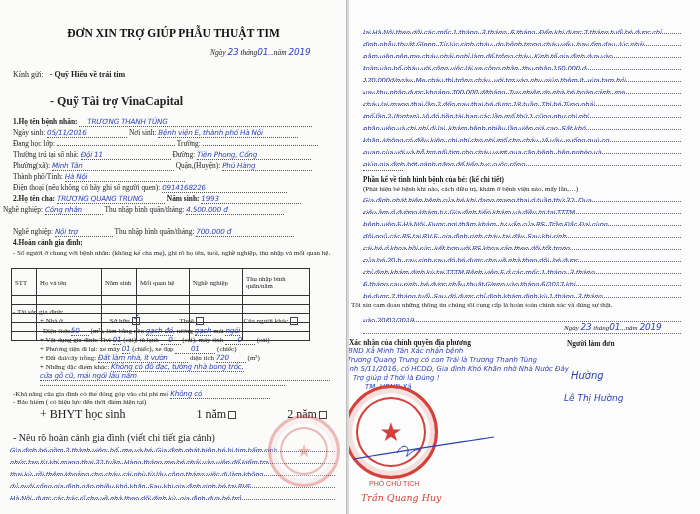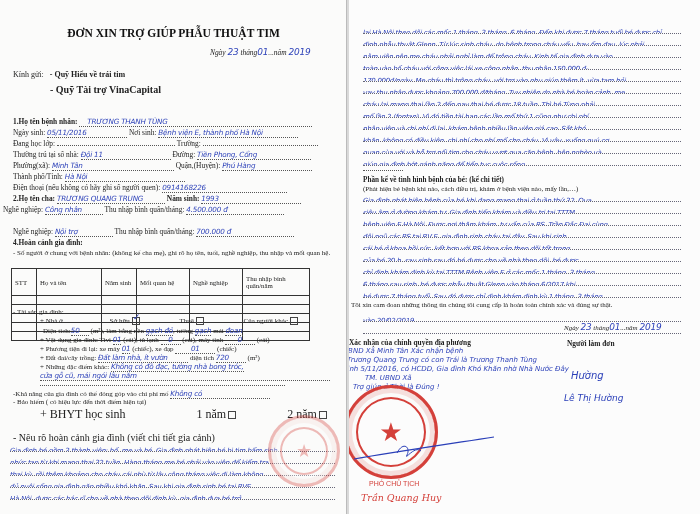--- a/index.html
+++ b/index.html
@@ -39,21 +39,21 @@
     <span>Ngày</span>
     <span class="hw d">23</span>
     <span>tháng</span><span class="hw d">01</span>...<span>năm</span>
     <span class="hw d">2019</span>
   </div>
 
   <div class="ab pr" style="left:13px;top:70px;font-size:8px;">
     <span>Kính gửi:</span>
     <span class="b" style="margin-left:4px;">- Quỹ Hiểu về trái tim</span>
   </div>
-  <div class="ab pr b" style="left:50px;top:84px;font-size:10px;">- Quỹ Tài trợ VinaCapital</div>
+  <div class="ab pr b" style="left:50px;top:94px;font-size:12px;">- Quỹ Tài trợ VinaCapital</div>
 
   <div class="ab pr" style="left:13px;top:117px;">
     <span class="b">1.Họ tên bệnh nhân:</span>
     <span class="hw dots" style="display:inline-block;width:225px;padding-left:8px;">TRƯƠNG THANH TÙNG</span>
   </div>
   <div class="ab pr" style="left:13px;top:128px;">
     <span>Ngày sinh:</span>
     <span class="hw dots" style="display:inline-block;width:80px;">05/11/2016</span>
     <span>Nơi sinh:</span>
     <span class="hw dots" style="display:inline-block;width:140px;">Bệnh viện E, thành phố Hà Nội</span>
@@ -168,21 +168,21 @@
     <span style="margin-left:38px;">Thuê</span><span class="chk"></span>
     <span style="margin-left:38px;">Của người khác</span><span class="chk"></span>
   </div>
   <div class="ab pr" style="left:43px;top:326px;font-size:7px;">
     <span>Diện tích:</span><span class="hw dots" style="display:inline-block;width:18px;">50</span>
     <span>(m²), làm bằng nền</span>
     <span class="hw dots">gạch đỏ</span>,
     <span>tường</span>
     <span class="hw dots">gạch</span>
     <span>mái</span>
-    <span class="hw dots">đoan</span>
+    <span class="hw dots">ngói</span>
   </div>
   <div class="ab pr" style="left:40px;top:335px;font-size:7px;">
     <span>+ Vật dụng gia đình: Tivi</span>
     <span class="hw dots">01</span>
     <span>(cái), tủ lạnh</span>
     <span class="hw dots" style="display:inline-block;width:20px;text-align:center;">0</span>
     <span>(cái), máy tính</span>
     <span class="hw dots" style="display:inline-block;width:30px;text-align:center;">0</span>
     <span>(cái)</span>
   </div>
@@ -277,22 +277,22 @@
   </div>
 
   <div class="ab" style="left:0;top:335px;width:351px;height:179px;background:#fcfcfc;">
     <div class="ab pr b" style="left:0;top:3px;font-size:7.4px;">Xác nhận của chính quyền địa phương</div>
     <div class="ab pr b" style="left:218px;top:4px;font-size:7.4px;">Người làm đơn</div>
 
     <div class="ab sig" style="left:-6px;top:12px;font-size:7px;line-height:9px;">
       <div>UBND Xã Minh Tân Xác nhận bệnh</div>
       <div style="padding-left:4px;">Trương Quang Trung có con Trái là Trương Thanh Tùng</div>
       <div>Sinh 5/11/2016, có HCDD, Gia đình Khó Khăn nhờ Nhà Nước Đây</div>
+      <div style="padding-left:10px;">Trợ giúp ở Thời là Đúng !</div>
       <div style="padding-left:22px;">TM. UBND Xã</div>
-      <div style="padding-left:10px;">Trợ giúp ở Thời là Đúng !</div>
     </div>
 
     <div class="ab sig" style="left:222px;top:35px;font-size:10px;">Hường</div>
     <div class="ab sig" style="left:215px;top:58px;font-size:9px;">Lê Thị Hường</div>
 
     <div class="stamp" style="left:-5px;top:50px;width:88px;height:88px;">
         <span class="star" style="font-size:26px;">★</span>
       </div>
     <svg class="ab" style="left:0;top:100px;" width="150" height="30">
       <path d="M5 24 C40 18, 80 12, 145 2" stroke="#2a3fb8" stroke-width="1.2" fill="none"></path>

